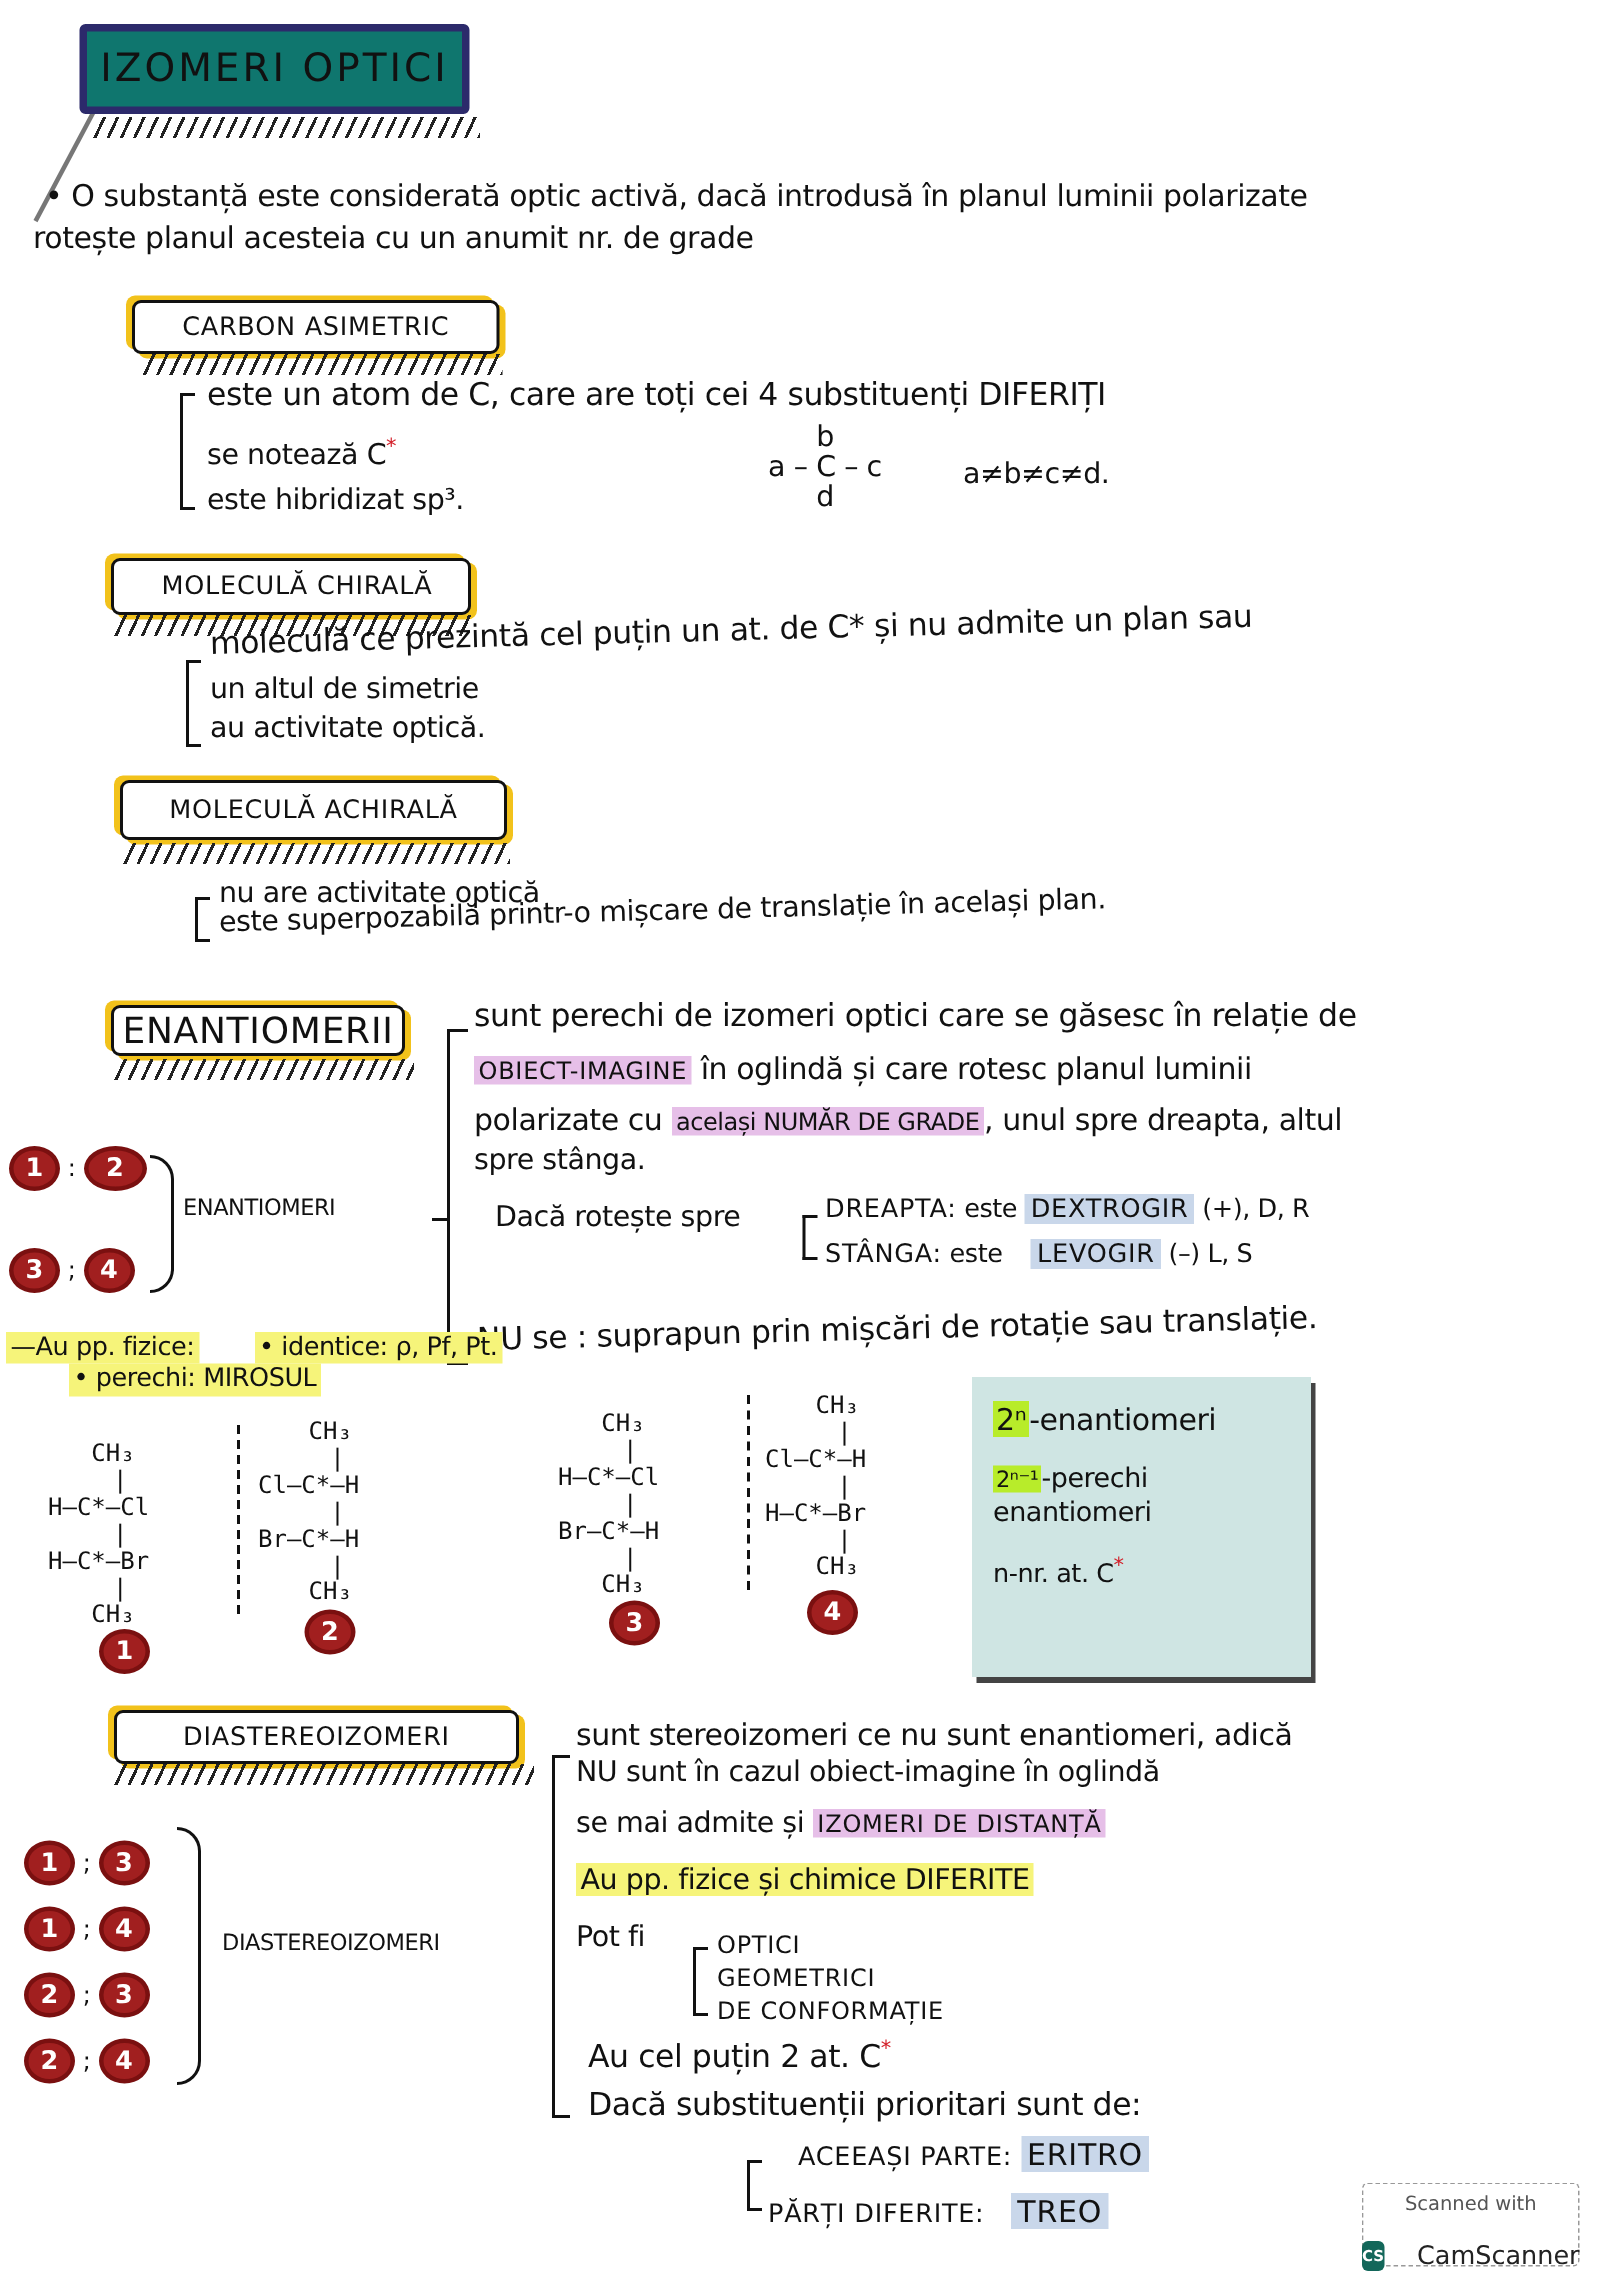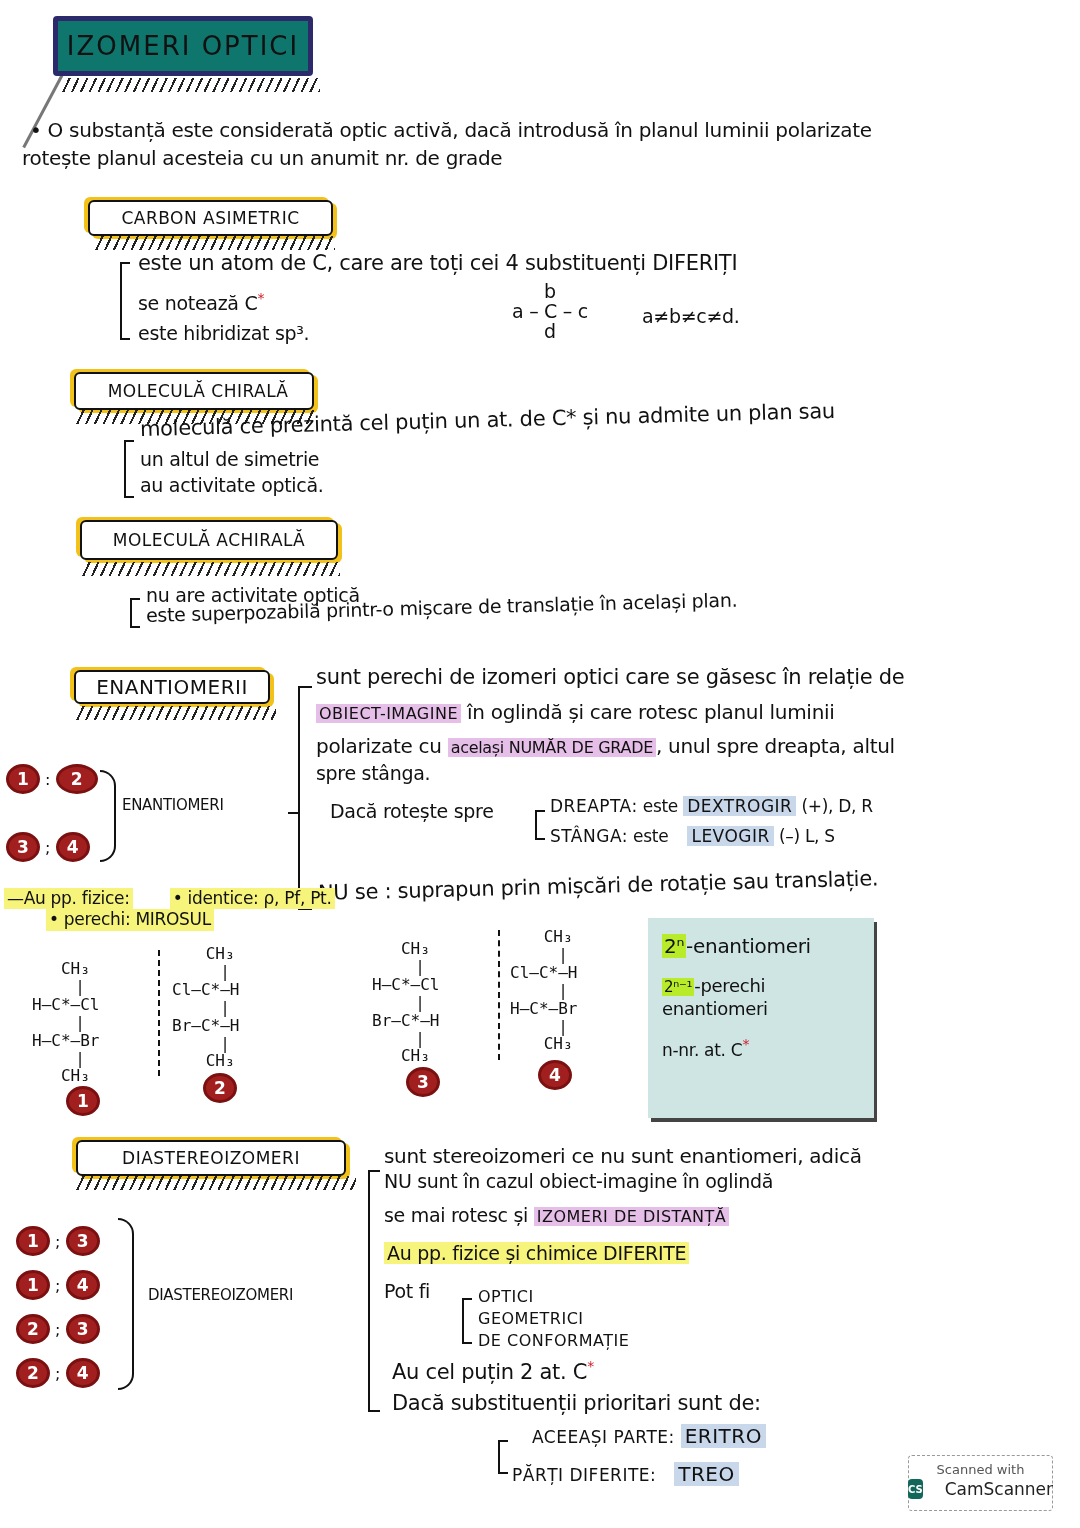--- a/index.html
+++ b/index.html
@@ -34,21 +34,21 @@
   .num { display: inline-flex; width: 34px; height: 30px; border-radius: 50%; background: #a11f1f; color: #fff; align-items: center; justify-content: center; font-weight: bold; font-size: 17px; border: 3px solid #7a1010; }
 
   .mol { position: absolute; font-size: 16px; line-height: 1.12; text-align: center; white-space: pre; font-family: "DejaVu Sans Mono", monospace; }
   .dash-v { position: absolute; width: 0; border-left: 2px dashed #111; }
 
   .note { position: absolute; left: 648px; top: 918px; width: 226px; height: 200px; background: #cfe5e3; box-shadow: 3px 4px 0 #444; padding: 16px 14px; }
   .note .row { font-size: 20px; margin-bottom: 16px; }
 
   .scanner { position: absolute; left: 908px; top: 1455px; width: 145px; height: 56px; border: 1.5px dashed #999; border-radius: 4px; text-align: center; background: #fff; }
   .scanner .top { font-size: 13px; color: #555; margin-top: 6px; }
-  .scanner .bot { font-size: 17px; color: #222; display: flex; align-items: center; justify-content: center; gap: 22px; margin-top: 2px; }
+  .scanner .bot { font-size: 17px; color: #222; display: flex; align-items: center; justify-content: center; gap: 22px; margin-top: 17px; }
   .cs-logo { width: 20px; height: 20px; background: #13675a; color: #fff; border-radius: 4px; font-size: 10px; font-weight: bold; display: inline-flex; align-items: center; justify-content: center; }
 </style>
 </head>
 <body>
 
 <div class="fold"></div>
 
 <div class="title-box">
   <span>IZOMERI OPTICI</span>
 </div>
@@ -85,21 +85,21 @@
 
 <div class="hbox" style="left:80px; top:520px; width:258px; height:40px;">
   <span>MOLECULĂ ACHIRALĂ</span>
 </div>
 <div class="hatch" style="left:82px; top:562px; width:258px;"></div>
 <div class="bracket" style="left:130px; top:598px; width:10px; height:30px;"></div>
 <div class="abs hand" style="left:146px; top:584px;">nu are activitate optică</div>
 <div class="abs hand" style="left:146px; top:604px; transform:rotate(-1.5deg); transform-origin:left;">este superpozabilă printr-o mișcare de translație în același plan.</div>
 
 <div class="hbox" style="left:74px; top:670px; width:196px; height:34px;">
-  <span style="font-size:20px;">ENANTIOMERII</span>
+  <span style="font-size:24px;">ENANTIOMERII</span>
 </div>
 <div class="hatch" style="left:76px; top:706px; width:200px;"></div>
 
 <div class="bracket" style="left:298px; top:686px; width:14px; height:224px;"></div>
 <div class="tick" style="left:288px; top:812px;"></div>
 
 <div class="abs hand" style="left:316px; top:664px; font-size:21px;">sunt perechi de izomeri optici care se găsesc în relație de</div>
 <div class="abs hand" style="left:316px; top:700px; font-size:20px;">
   <span class="hl-pink caps" style="font-size:16px;">OBIECT-IMAGINE</span>
   <span>în oglindă și care rotesc planul luminii</span>
@@ -202,21 +202,21 @@
   <div><span class="num">2</span> ; <span class="num">3</span></div>
   <div><span class="num">2</span> ; <span class="num">4</span></div>
 </div>
 <div class="brace-r" style="left:118px; top:1218px; width:16px; height:172px;"></div>
 <div class="abs hand" style="left:148px; top:1286px; font-size:15px;">DIASTEREOIZOMERI</div>
 
 <div class="bracket" style="left:368px; top:1170px; width:12px; height:242px;"></div>
 <div class="abs hand" style="left:384px; top:1144px; font-size:20px;">sunt stereoizomeri ce nu sunt enantiomeri, adică</div>
 <div class="abs hand" style="left:384px; top:1170px;">NU sunt în cazul obiect-imagine în oglindă</div>
 <div class="abs hand" style="left:384px; top:1204px;">
-  <span>se mai rotesc și</span>
+  <span>se mai admite și</span>
   <span class="hl-pink caps" style="font-size:16px;">IZOMERI DE DISTANȚĂ</span>
 </div>
 <div class="abs hand" style="left:384px; top:1242px;">
   <span class="hl-yellow">Au pp. fizice și chimice DIFERITE</span>
 </div>
 <div class="abs hand" style="left:384px; top:1280px;">Pot fi</div>
 <div class="bracket" style="left:462px; top:1298px; width:10px; height:46px;"></div>
 <div class="abs hand caps" style="left:478px; top:1286px; font-size:16px; line-height:22px;">
   <div>OPTICI</div>
   <div>GEOMETRICI</div>

